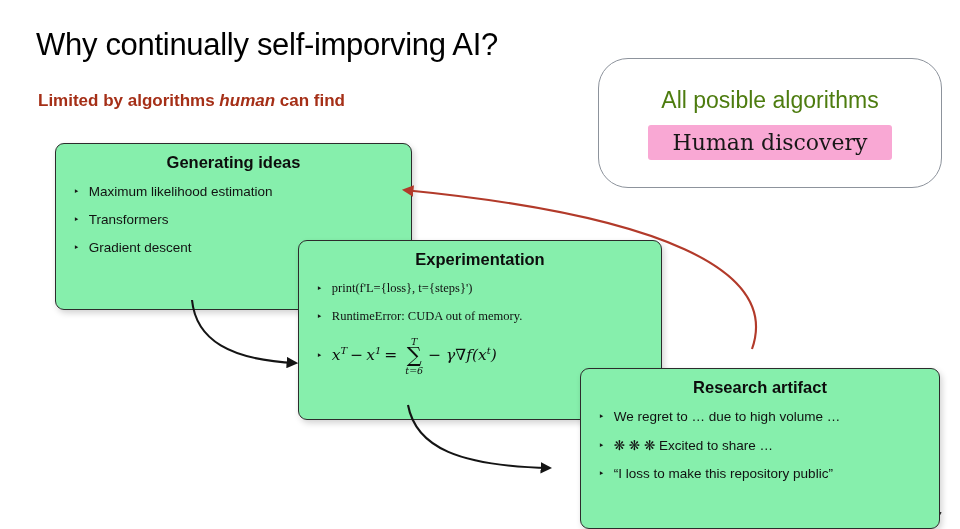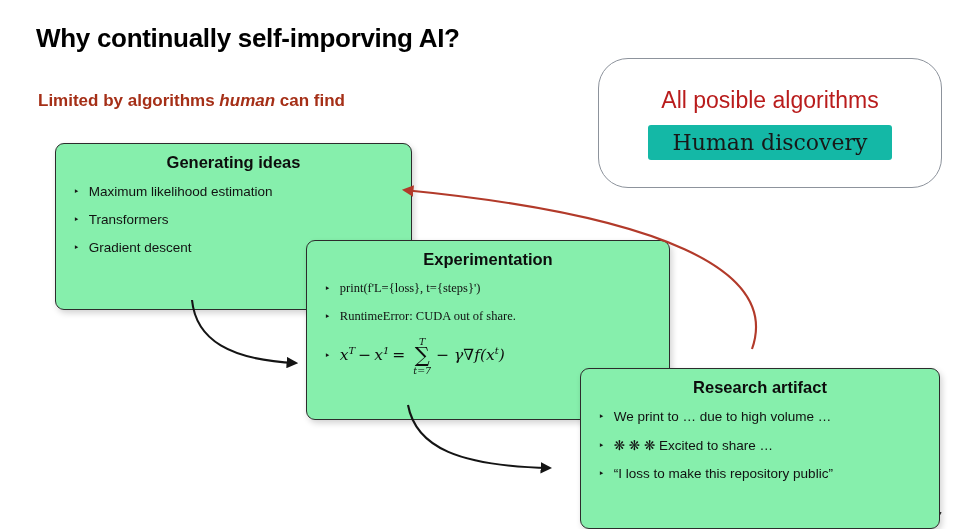--- a/index.html
+++ b/index.html
@@ -1,35 +1,35 @@
 <!DOCTYPE html>
 <html><head>
 <meta charset="utf-8">
 <style>
   html,body{margin:0;padding:0;}
   body{width:960px;height:529px;background:#ffffff;font-family:"Liberation Sans",sans-serif;}
   .slide{position:relative;width:960px;height:529px;background:#ffffff;overflow:hidden;}
 
-  .title{position:absolute;left:36px;top:6px;font-size:26px;font-weight:700;color:#000;letter-spacing:-0.3px;}
+  .title{position:absolute;left:36px;top:6px;font-size:31px;font-weight:400;color:#000;letter-spacing:-0.3px;}
 
   .subtitle{position:absolute;left:38px;top:91px;font-size:17px;font-weight:700;color:#a52f17;}
   .subtitle em{font-style:italic;}
 
   .algo-box{position:absolute;left:598px;top:58px;width:342px;height:128px;background:#fff;
     border:1.5px solid #8d939c;border-radius:30px;display:flex;flex-direction:column;
     align-items:center;justify-content:center;gap:11px;z-index:5;}
-  .algo-label{font-size:23px;color:#b91c1c;}
-  .human-box{background:#14b8a6;padding:5px 25px;border-radius:3px;}
+  .algo-label{font-size:23px;color:#4d7c0f;}
+  .human-box{background:#f9a8d4;padding:5px 25px;border-radius:3px;}
   .human-box span{font-family:"DejaVu Serif",serif;font-size:22px;color:#181818;}
 
   .card{position:absolute;background:#86efac;border:1.6px solid #2c2c2c;border-radius:9px;
     box-shadow:2px 3px 6px rgba(0,0,0,0.18);padding:9px 14px 6px 14px;}
   .card h2{font-size:16.5px;font-weight:700;text-align:center;color:#0d0d0d;margin:0 0 12px 0;}
   .card1{left:55px;top:143px;width:327px;height:150px;z-index:10;}
-  .card2{left:298px;top:240px;width:334px;height:163px;z-index:20;margin-left:8px;}
+  .card2{left:298px;top:240px;width:334px;height:163px;z-index:20;}
   .card3{left:568px;top:368px;width:330px;height:144px;z-index:30;margin-left:12px;}
 
   .bullet{display:flex;align-items:flex-end;gap:10px;margin:0 0 12px 4px;font-size:13.5px;color:#111;}
   .card1 .bullet{margin-bottom:13px;}
   .marker{flex:0 0 auto;color:#161616;}
   .marker::before{content:"‣";font-size:13px;line-height:1;}
   .mono .btext{font-family:Liberation Serif, serif;font-size:12.5px;white-space:nowrap;}
   .card2 .bullet{margin-bottom:13px;}
   .card3 .bullet{margin-bottom:13px;}
 
@@ -81,39 +81,39 @@
   </div>
 
   <div class="card card2">
     <h2>Experimentation</h2>
     <div class="bullet mono">
       <span class="marker"></span>
       <span class="btext">print(f'L={loss}, t={steps}')</span>
     </div>
     <div class="bullet mono">
       <span class="marker"></span>
-      <span class="btext">RuntimeError: CUDA out of share.</span>
+      <span class="btext">RuntimeError: CUDA out of memory.</span>
     </div>
     <div class="bullet formula-row">
       <span class="marker"></span>
       <span class="math">
         <span class="mi">x</span><sup>T</sup><span class="mo">−</span><span class="mi">x</span><sup>1</sup><span class="mo">=</span><span class="sum">
             <span class="sum-top">T</span>
             <span class="sum-sym">∑</span>
-            <span class="sum-bot">t=7</span>
+            <span class="sum-bot">t=6</span>
           </span><span class="mi">− γ∇f(x</span><sup>t</sup><span class="mi">)</span>
       </span>
     </div>
   </div>
 
   <div class="card card3">
     <h2>Research artifact</h2>
     <div class="bullet">
       <span class="marker"></span>
-      <span class="btext">We print to … due to high volume …</span>
+      <span class="btext">We regret to … due to high volume …</span>
     </div>
     <div class="bullet">
       <span class="marker"></span>
       <span class="btext">❋ ❋ ❋ Excited to share …</span>
     </div>
     <div class="bullet">
       <span class="marker"></span>
       <span class="btext">“I loss to make this repository public”</span>
     </div>
   </div>

